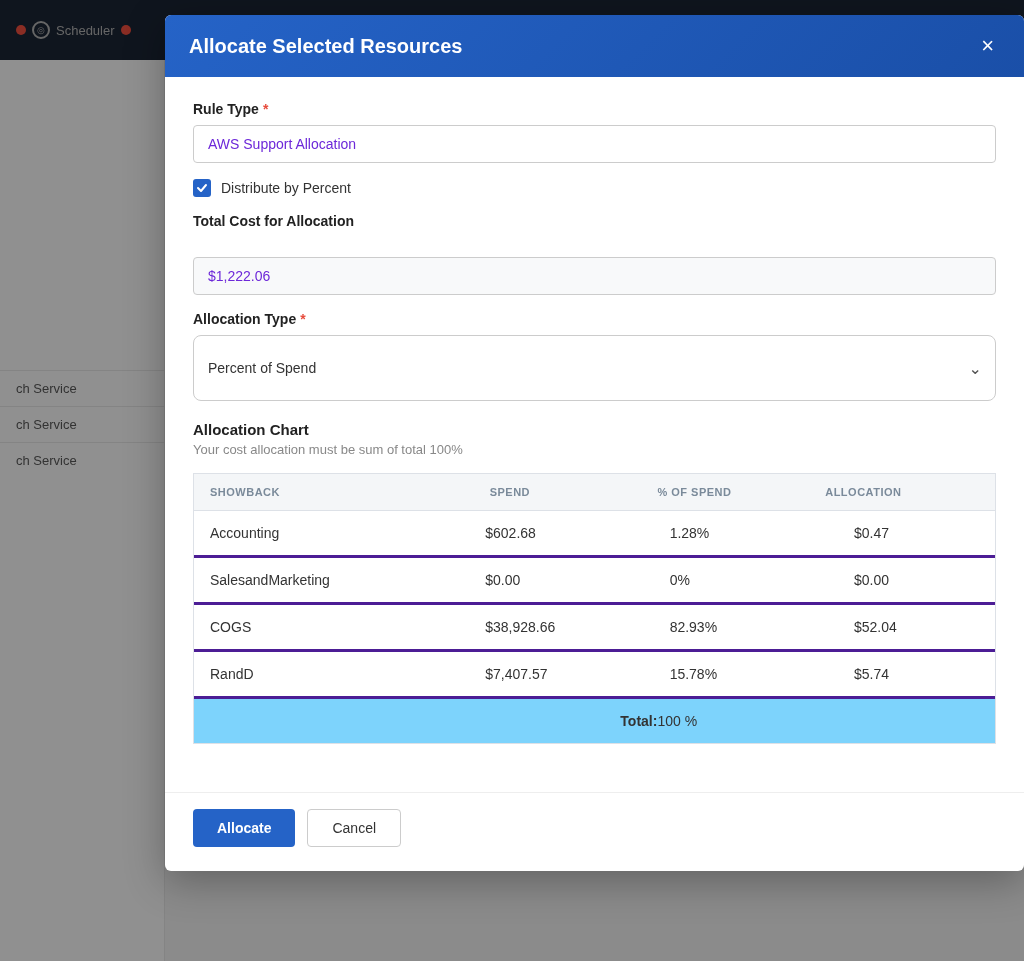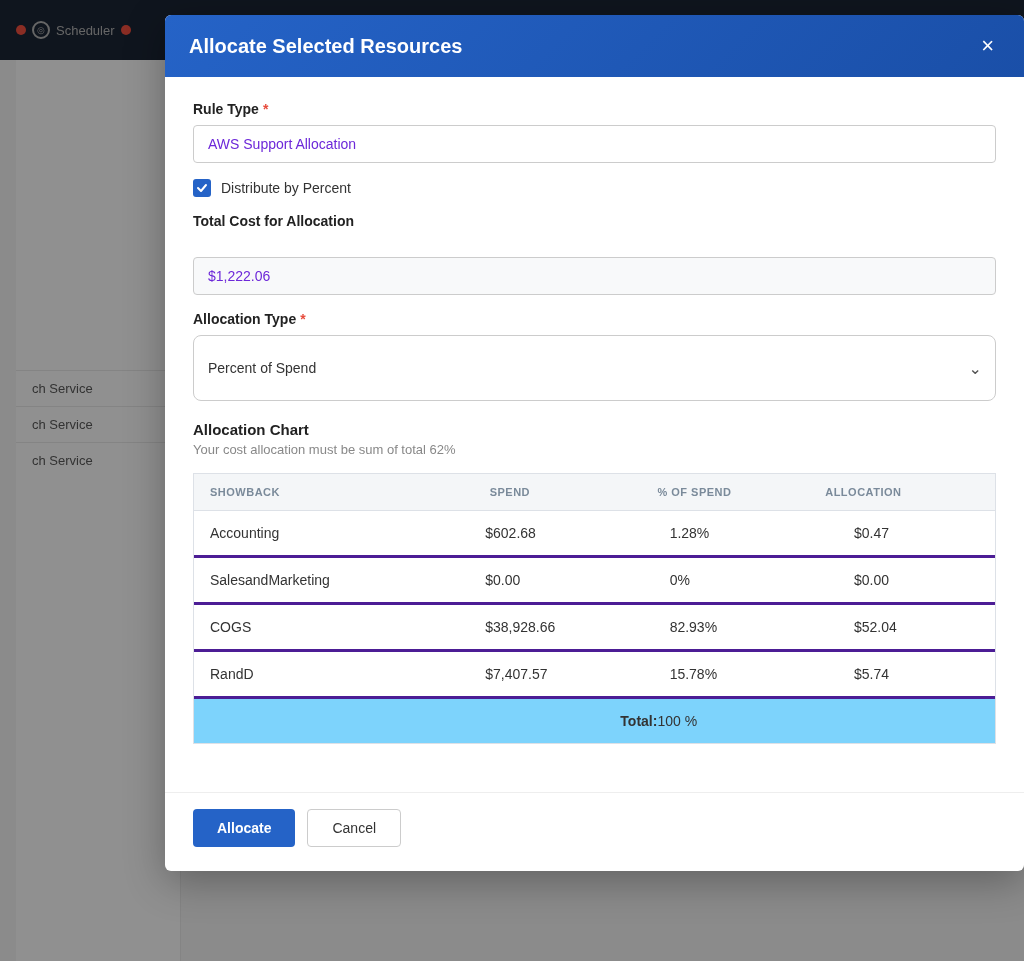--- a/index.html
+++ b/index.html
@@ -30,21 +30,20 @@
     }
 
     .app-sidebar {
       position: absolute;
       top: 60px; left: 0;
       width: 165px;
       bottom: 0;
       background: #f0f0f0;
       border-right: 1px solid #ddd;
       padding-top: 10px;
-      margin-left: 16px;
     }
 
     .sidebar-list-items {
       margin-top: 300px;
     }
 
     .sidebar-list-item {
       padding: 10px 16px;
       font-size: 13px;
       color: #555;
@@ -358,21 +357,21 @@
       <div class="select-wrapper">
         <select class="form-select">
           <option>Percent of Spend</option>
           <option>Fixed Amount</option>
         </select>
         <span class="select-chevron">⌄</span>
       </div>
 
       
       <div class="section-title">Allocation Chart</div>
-      <div class="section-subtitle">Your cost allocation must be sum of total 62%</div>
+      <div class="section-subtitle">Your cost allocation must be sum of total 100%</div>
 
       
       <div class="allocation-table">
 
         <div class="table-header">
           <div class="th-cell">SHOWBACK</div>
           <div class="th-cell">SPEND</div>
           <div class="th-cell">% OF SPEND</div>
           <div class="th-cell">ALLOCATION</div>
         </div>

